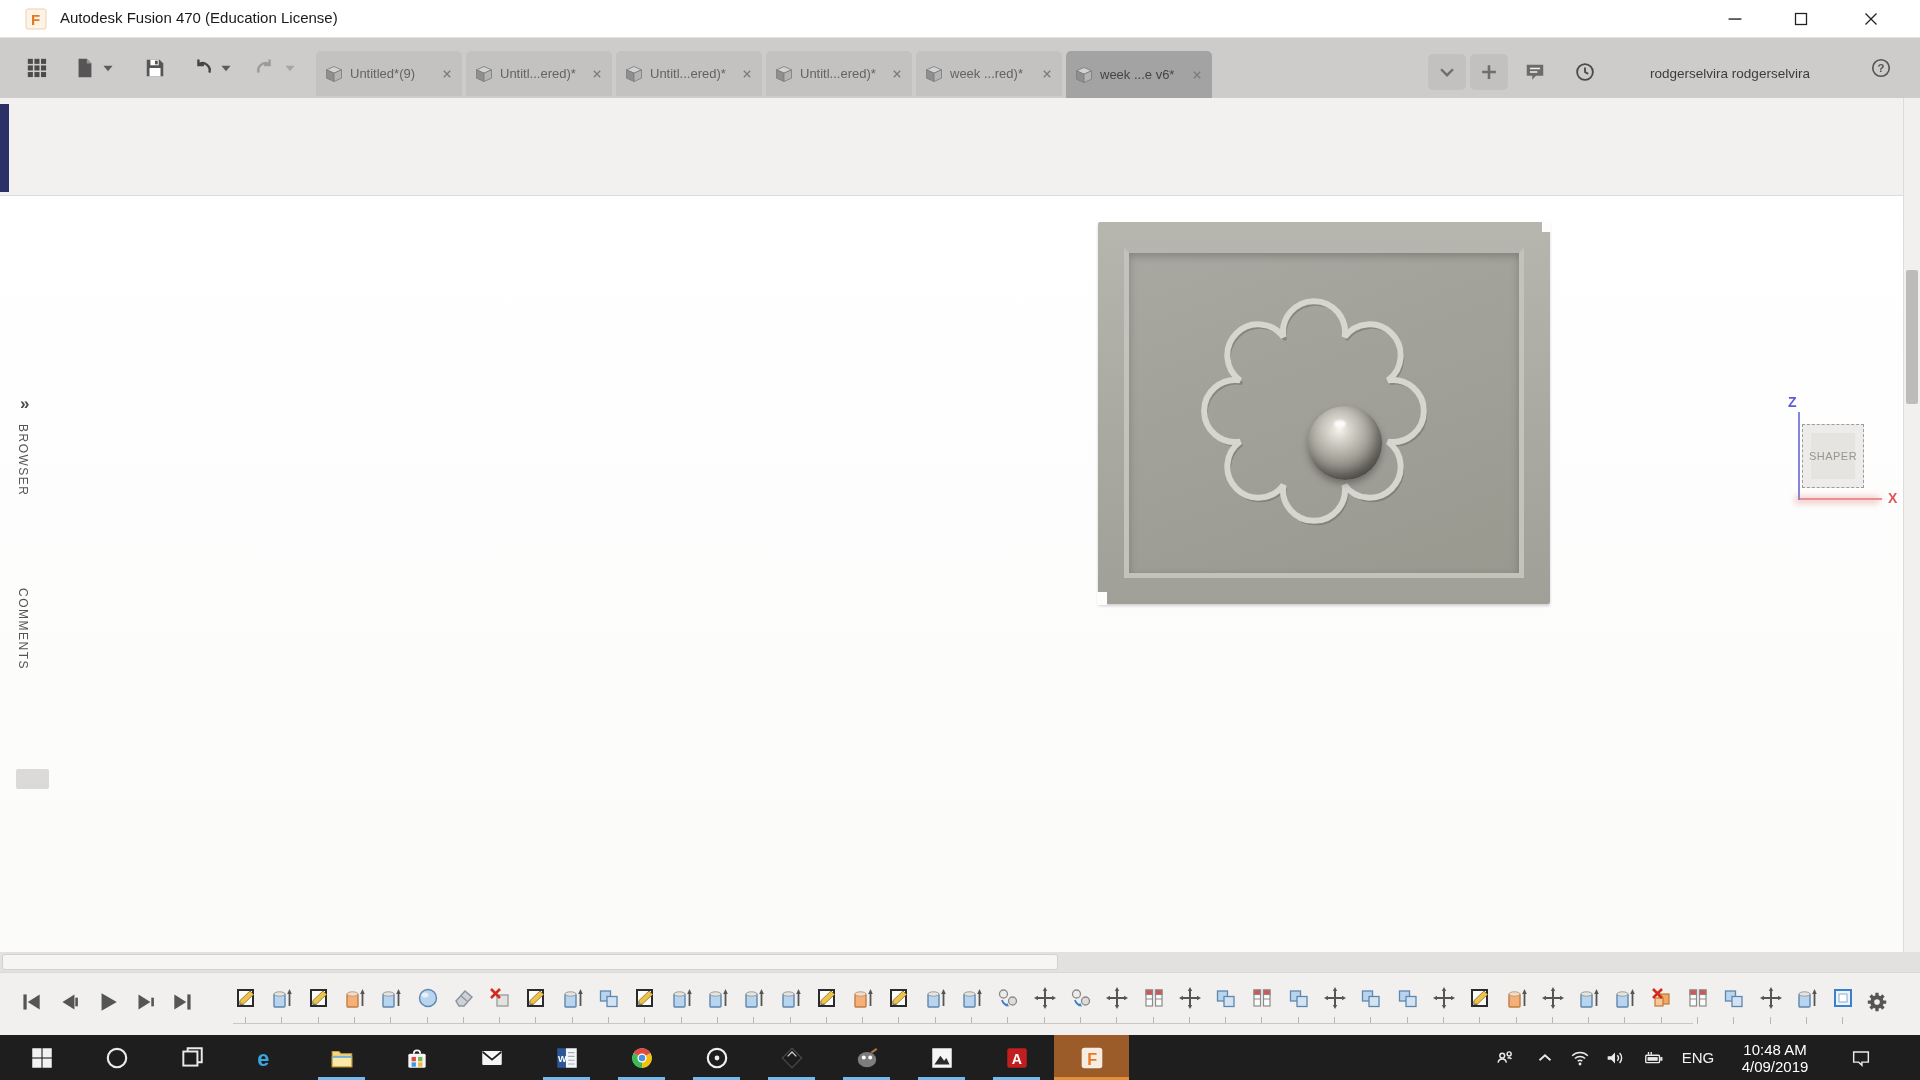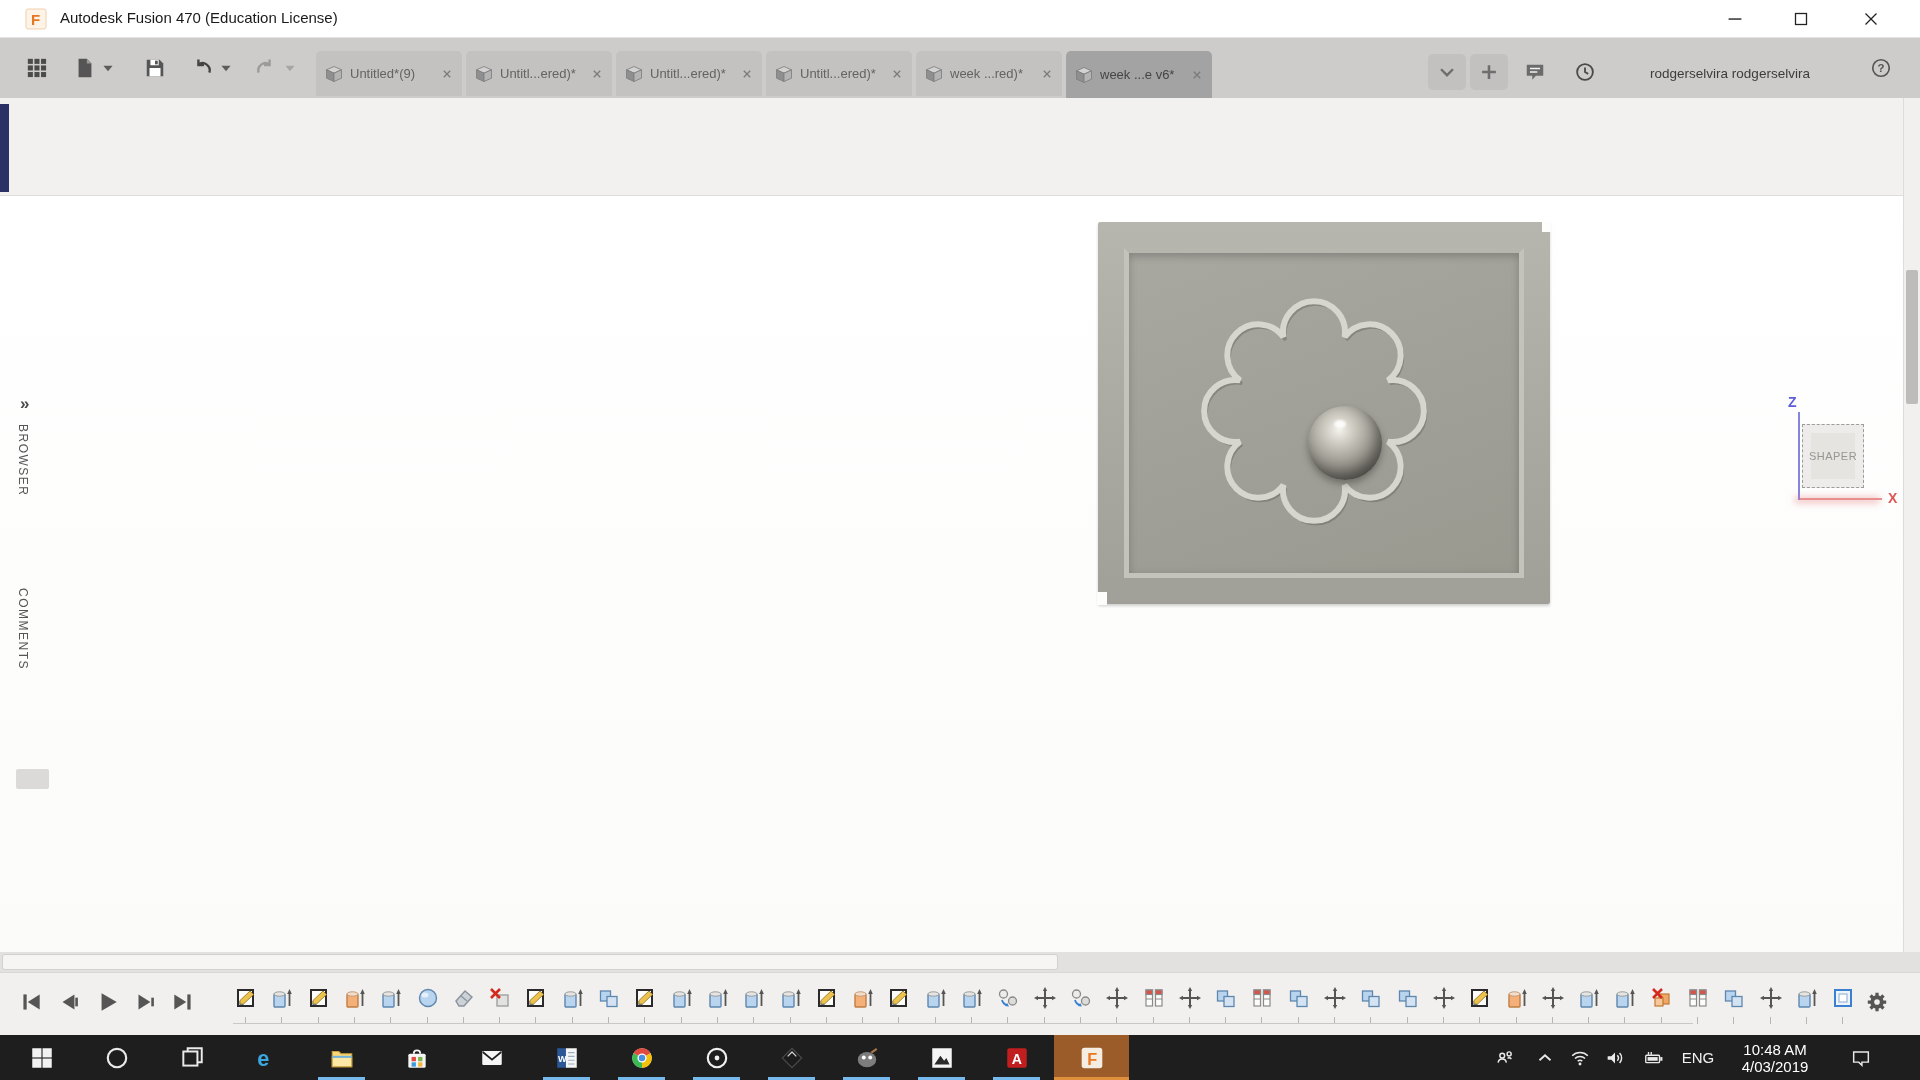--- a/index.html
+++ b/index.html
@@ -1443,21 +1443,21 @@
             <rect x="3" y="9" width="15" height="8" rx="1" fill="none" stroke="#eaeaea" stroke-width="1.5"></rect>
             <rect x="18.8" y="11" width="2.4" height="4" fill="#eaeaea"></rect>
             <rect x="5" y="11" width="11" height="4" fill="#eaeaea"></rect>
             <path d="M6 5.5 v3 M9 5.5 v3" stroke="#eaeaea" stroke-width="1.5"></path>
           </svg>
         </span>
       </span>
     <span class="tray-lang">ENG</span>
     <div class="tray-clock">
       <div>10:48 AM</div>
-      <div>4/03/2019</div>
+      <div>4/09/2019</div>
     </div>
     <span class="tray-ic" style="width:64px;">
         <span style="display: flex; align-items: center; justify-content: center;">
           <svg width="22" height="22" viewBox="0 0 24 24">
             <path d="M4 5.5 h16 v11 h-7 l0 3.5 -3.5 -3.5 H4 z" fill="none" stroke="#eaeaea" stroke-width="1.6"></path>
           </svg>
         </span>
       </span>
   </div>
 </div>

